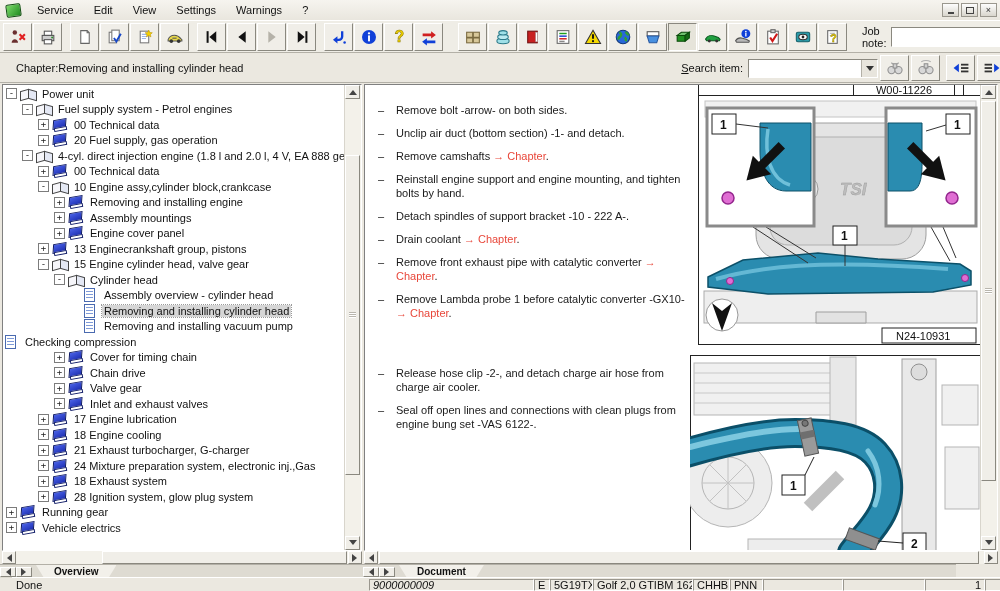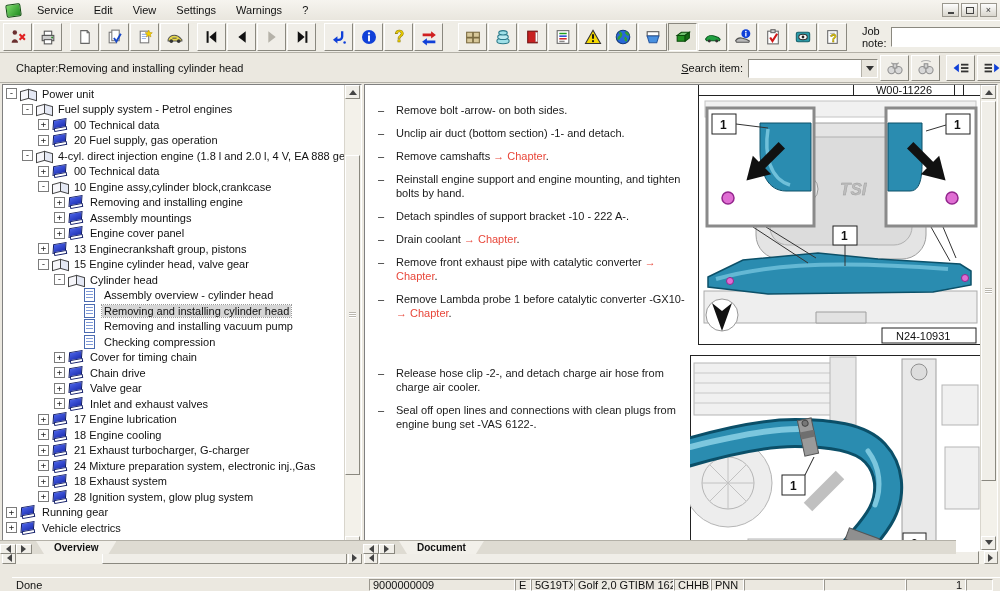--- a/index.html
+++ b/index.html
@@ -63,21 +63,21 @@
   .tri{width:0;height:0;border:4px solid transparent;}
   .tri.u{border-bottom:5px solid #444;margin-top:-3px;} .tri.d{border-top:5px solid #444;margin-bottom:-3px;}
   .tri.l{border-right:5px solid #444;margin-left:-3px;} .tri.r{border-left:5px solid #444;margin-right:-3px;}
   .thumbv{position:absolute;left:0;width:15px;background:#f0eee8;border:1px solid;border-color:#fff #8a887f #8a887f #fff;box-sizing:border-box;}
   .grip{position:absolute;left:3px;right:3px;top:50%;height:6px;margin-top:-3px;background:repeating-linear-gradient(to bottom,#b9b6ad 0 1px,#fff 1px 2px);}
   .hscroll{position:absolute;top:551px;height:13px;background:#f3f1ea;}
   .hscroll .sbbtn{top:0;height:13px;width:14px;}
   .hscroll .sbbtn.left{left:0;} .hscroll .sbbtn.right{left:auto;right:0;}
   .thumbh{position:absolute;top:0;height:13px;background:#f0eee8;border:1px solid;border-color:#fff #8a887f #8a887f #fff;box-sizing:border-box;}
   
-  .tabstrip{position:absolute;top:540px;height:13px;background:#dedbd2;display:flex;align-items:flex-end;border-top:1px solid #b3b0a7;}
+  .tabstrip{position:absolute;top:564px;height:13px;background:#dedbd2;display:flex;align-items:center;border-top:1px solid #b3b0a7;}
   .tabnav{width:16px;background:#f0eee8;border:1px solid;border-color:#fff #8a887f #8a887f #fff;display:flex;align-items:center;justify-content:center;box-sizing:border-box;}
   .tab{margin-left:4px;padding:0 18px;background:#f2f0ea;clip-path:polygon(0 0,100% 0,calc(100% - 8px) 100%,8px 100%);font-weight:bold;font-size:10px;line-height:13px;}
   
   .statusbar{position:absolute;left:12px;top:577px;width:100%;height:14px;background:#ebe8e0;border-top:1px solid #fff;display:flex;box-sizing:border-box;}
   .scell{height:12px;margin-top:1px;border:1px solid;border-color:#9a978e #fff #fff #9a978e;box-sizing:border-box;padding:0 3px;line-height:11px;overflow:hidden;white-space:nowrap;}
   .scell.plain{border-color:transparent;}
   .scell.right{text-align:right;}
   svg text{font-family:"Liberation Sans",sans-serif;}
 </style>
 </head>
@@ -440,21 +440,21 @@
           <span class="tico ico-doc"></span>
           <span class="lbl">Removing and installing cylinder head</span>
         </div>
 
         <div class="trow" style="padding-left: 79px;">
 
           <span class="tico ico-doc"></span>
           <span class="lbl">Removing and installing vacuum pump</span>
         </div>
 
-        <div class="trow" style="padding-left: 79px; align-items: center;">
+        <div class="trow" style=" align-items: center;">
 
           <span class="tico ico-doc"></span>
           <span class="lbl">Checking compression</span>
         </div>
 
         <div class="trow" style="padding-left: 51px;">
           <span class="exp">+</span>
           <span class="tico ico-closed"></span>
           <span class="lbl">Cover for timing chain</span>
         </div>
@@ -750,21 +750,21 @@
     <span class="tabnav">
         <span class="tri r"></span>
       </span>
     <span class="tab">Document</span>
   </div>
 
   <div class="statusbar">
 
       <div class="scell plain" style="width: 357px;"><span>Done</span></div>
 
-      <div class="scell" style="width: 146px;"><span>9000000009</span></div>
+      <div class="scell" style="width: 165px; font-style: italic;"><span>9000000009</span></div>
 
       <div class="scell" style="width: 16px;"><span>E</span></div>
 
       <div class="scell" style="width: 43px;"><span>5G19TX</span></div>
 
       <div class="scell" style="width: 100px;"><span>Golf 2,0 GTIBM 162TSI</span></div>
 
       <div class="scell" style="width: 37px;"><span>CHHB</span></div>
 
       <div class="scell" style="width: 33px;"><span>PNN</span></div>

